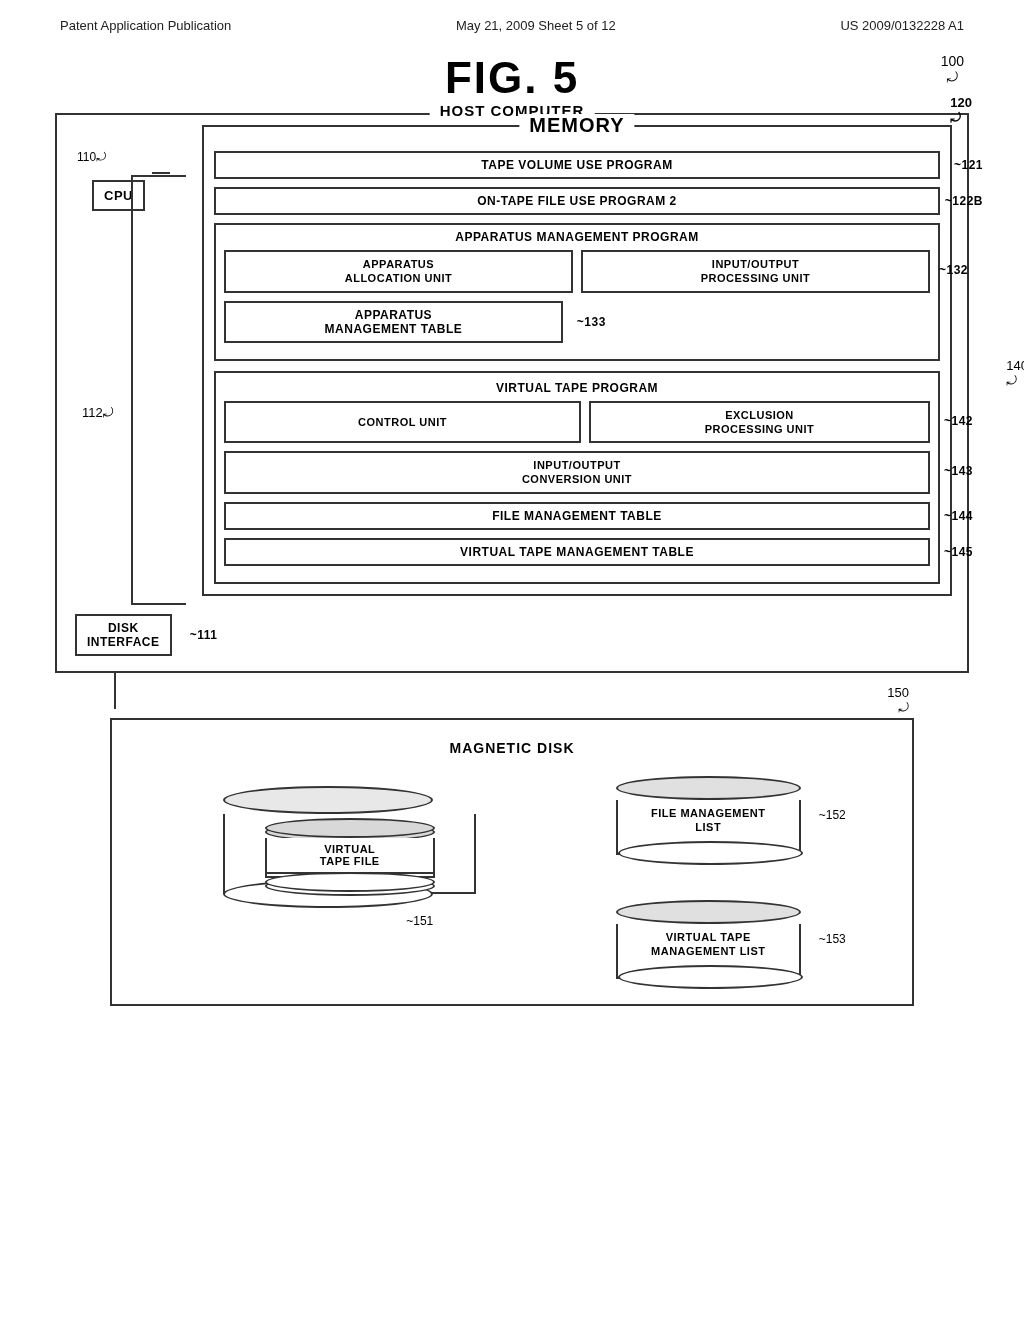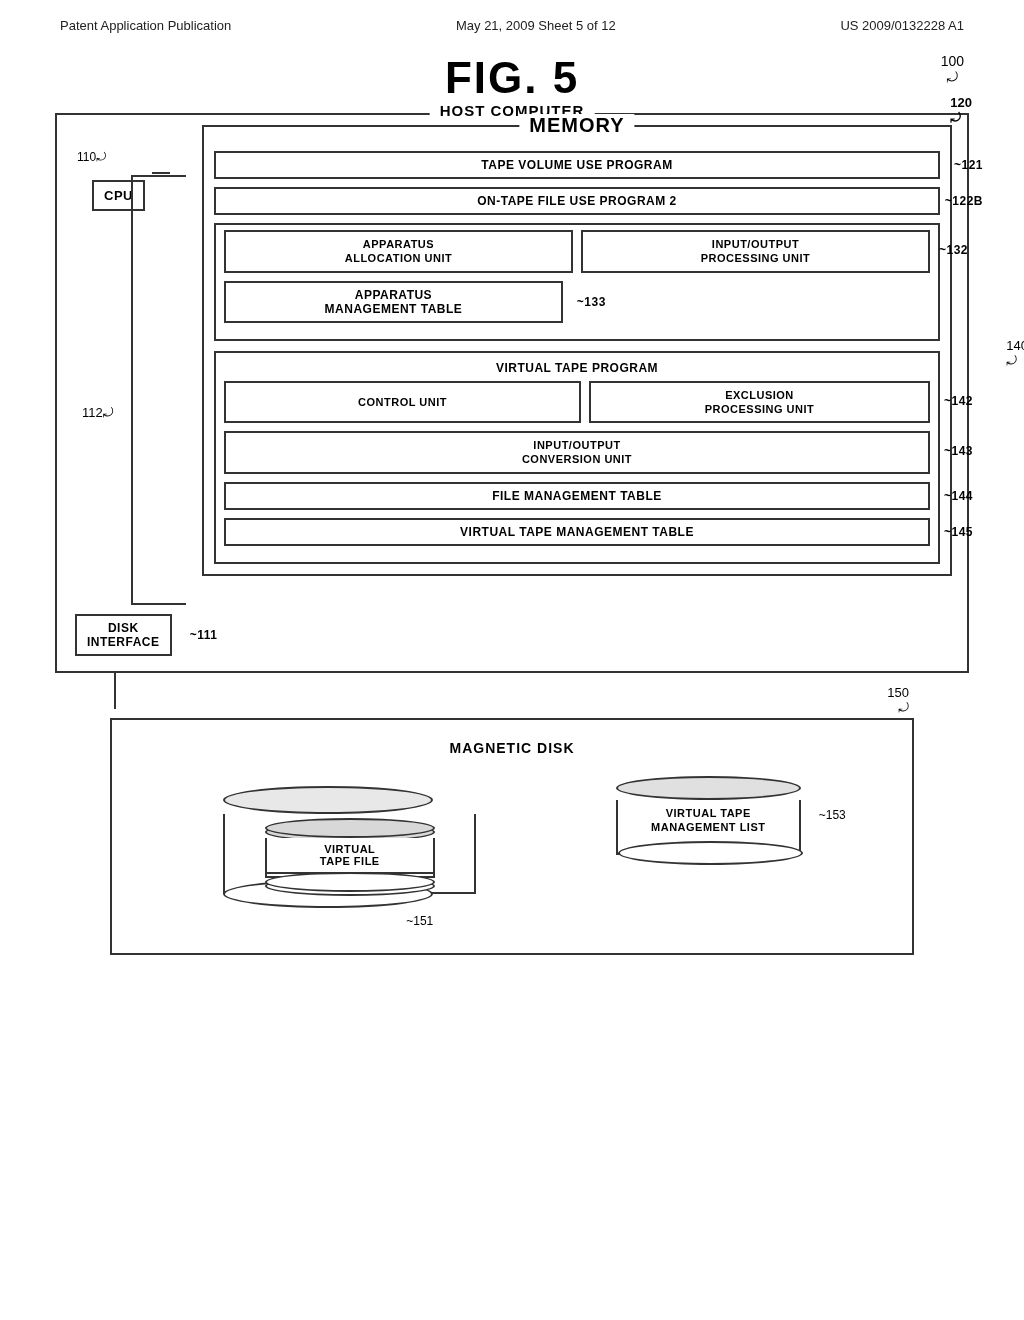--- a/index.html
+++ b/index.html
@@ -373,20 +373,21 @@
       </div>
 
 
       <div class="prog-box">
         <span>ON-TAPE FILE USE PROGRAM 2</span>
         <span class="ref-label">~122B</span>
         
       </div>
 
       <div class="apparatus-mgmt">
+        <div class="apparatus-mgmt-label">APPARATUS MANAGEMENT PROGRAM</div>
         <div class="apparatus-row">
           <div class="prog-box" style="line-height:1.3;">
             APPARATUS<br>ALLOCATION UNIT
             <span class="ref-label">~131</span>
           </div>
           <div class="prog-box" style="line-height:1.3;">
             INPUT/OUTPUT<br>PROCESSING UNIT
             <span class="ref-label">~132</span>
           </div>
         </div>
@@ -471,20 +472,30 @@
             </div>
           </div>
           <div class="drum-bottom-ellipse"></div>
         </div>
 
         <div style="font-size:12px; margin-top:20px; text-align:right; width:100%;">~151</div>
       </div>
 
       <div class="right-drums">
 
+        <div style="position:relative; margin-bottom:30px;">
+          <div class="single-drum">
+            <div class="single-drum-top"></div>
+            <div class="single-drum-body">
+              <div class="single-drum-label">FILE MANAGEMENT<br>LIST</div>
+              <div class="single-drum-bottom"></div>
+            </div>
+          </div>
+          <span style="position:absolute; right:-45px; top:40%; font-size:12px;">~152</span>
+        </div>
 
         <div style="position:relative;">
           <div class="single-drum">
             <div class="single-drum-top"></div>
             <div class="single-drum-body">
               <div class="single-drum-label">VIRTUAL TAPE<br>MANAGEMENT LIST</div>
               <div class="single-drum-bottom"></div>
             </div>
           </div>
           <span style="position:absolute; right:-45px; top:40%; font-size:12px;">~153</span>

